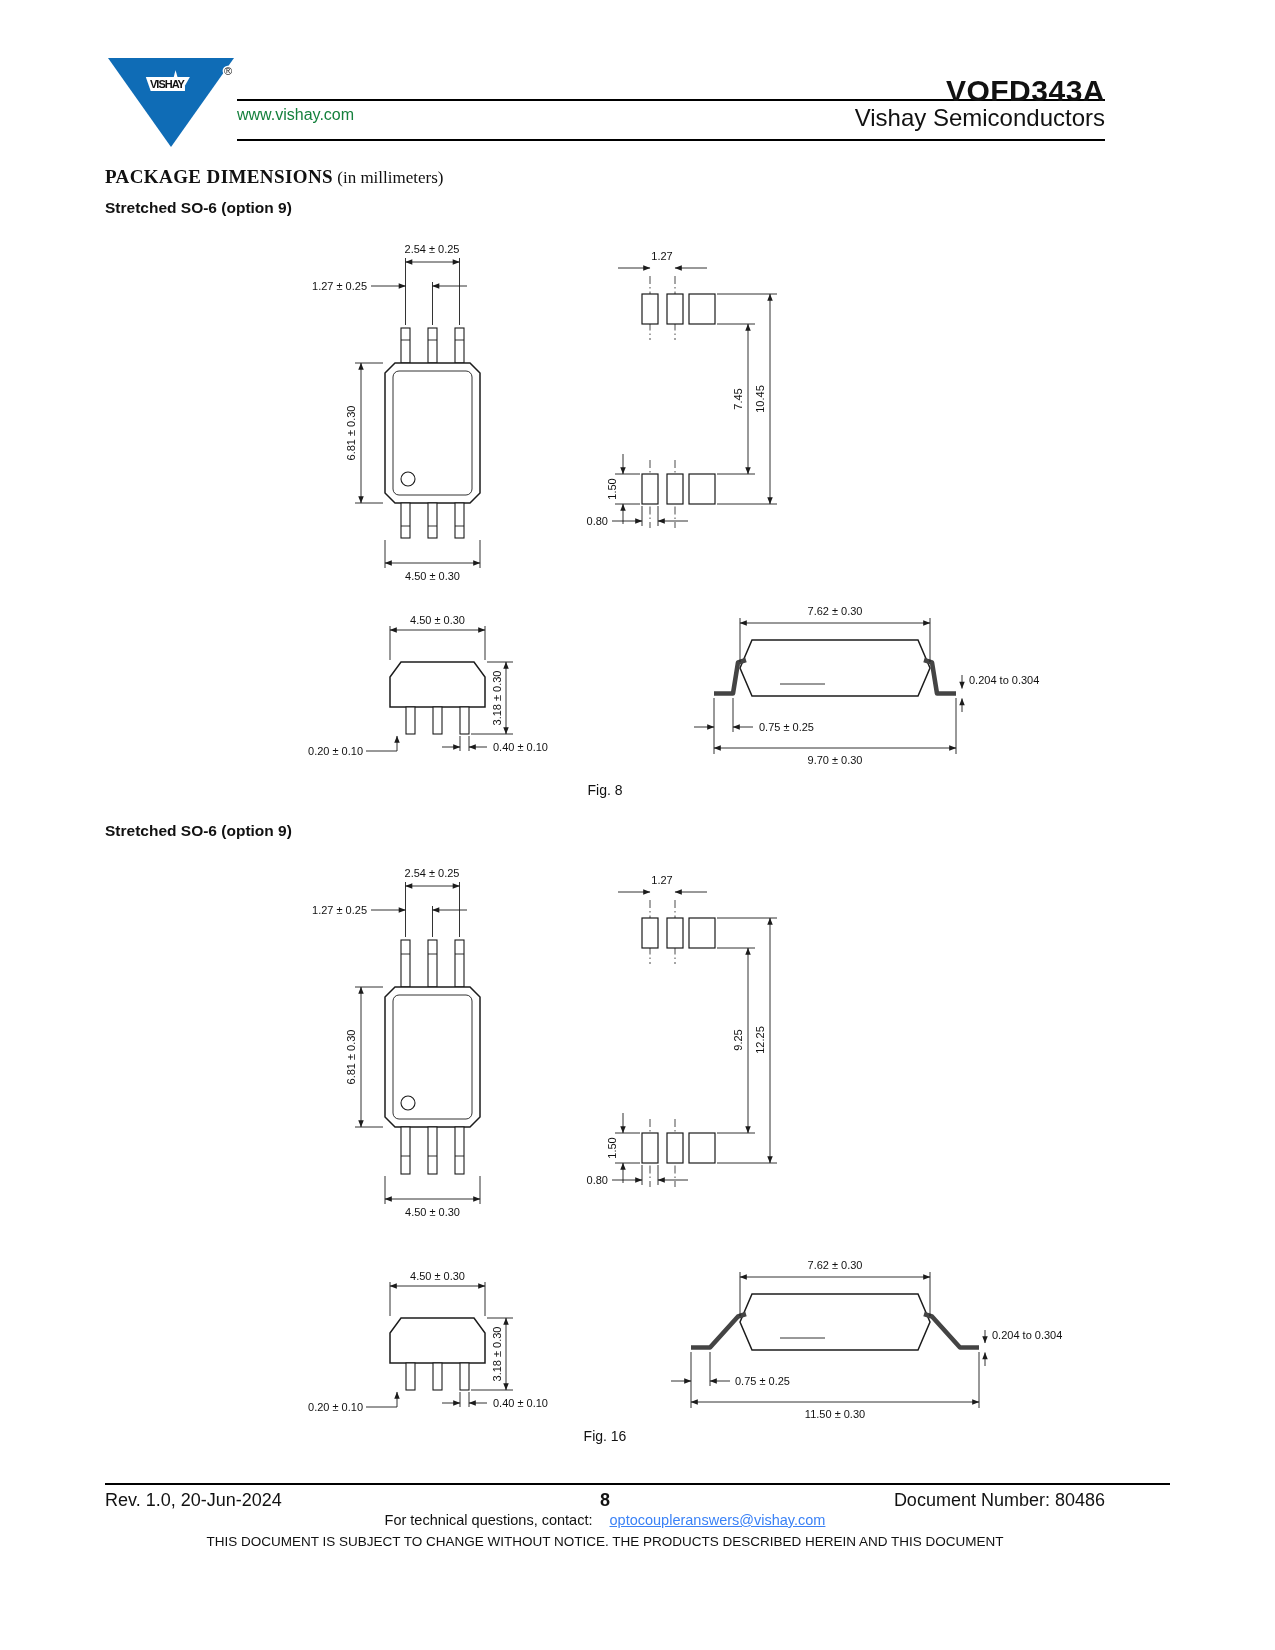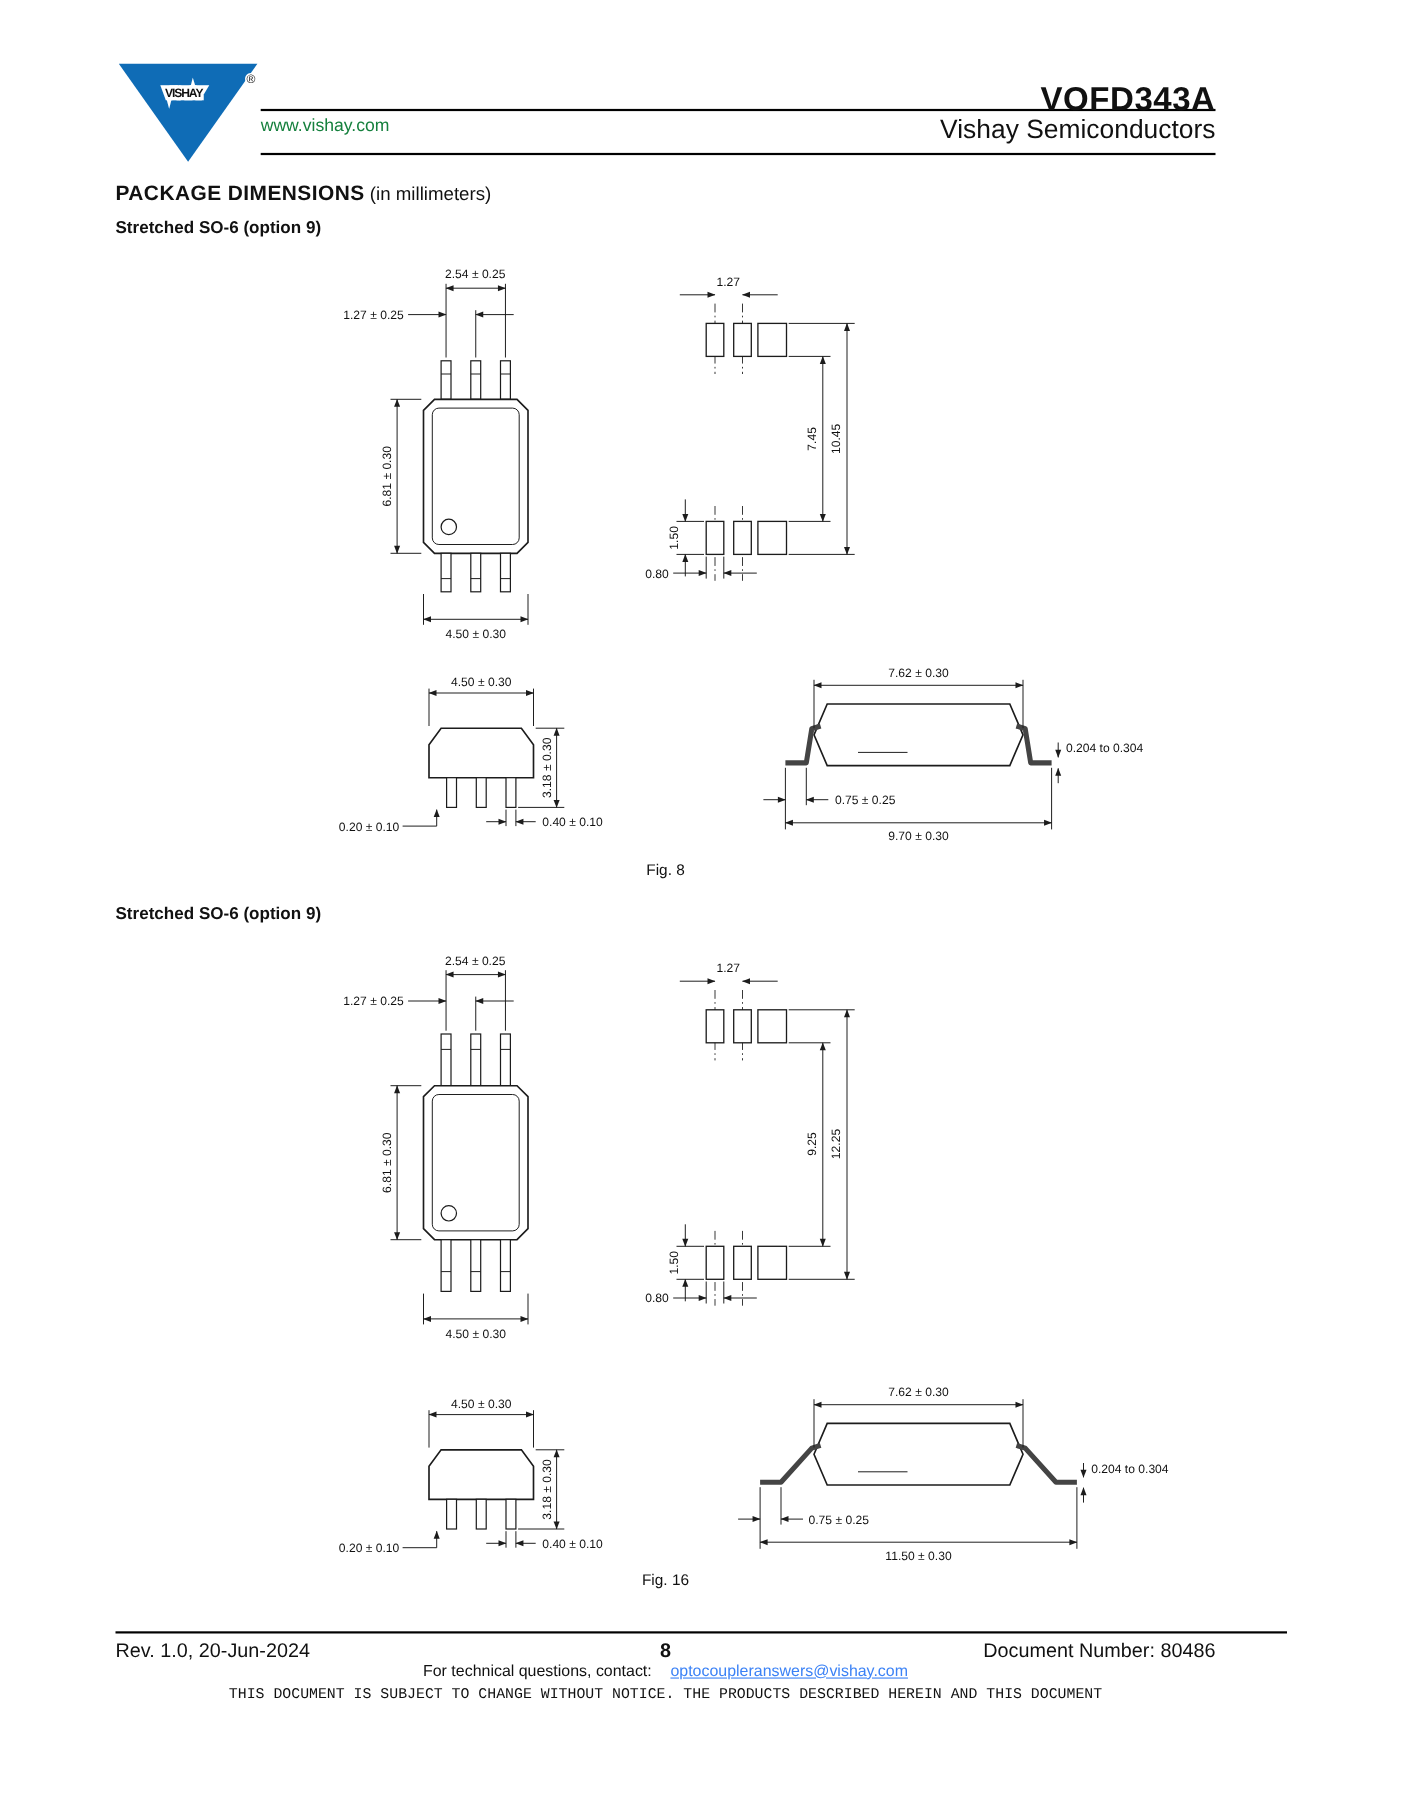--- a/index.html
+++ b/index.html
@@ -8,42 +8,42 @@
   .page { position:relative; width:1275px; height:1650px; background:#fff; overflow:hidden; }
 
   .logo { position:absolute; left:105px; top:54px; }
   .site-link { position:absolute; left:237px; top:106px; font-size:16px; color:#15803d; text-decoration:none; }
   .rule { position:absolute; left:237px; width:868px; height:2px; background:#000; }
   .rule-1 { top:99px; }
   .rule-2 { top:139px; }
   .part-number { position:absolute; top:58px; right:170px; font-size:30px; font-weight:bold; letter-spacing:0.5px;margin-top:16px; }
   .division { position:absolute; top:104px; right:170px; font-size:24px; }
 
-  .doc-title { position:absolute; left:105px; top:166px; font-size:19px; }
+  .doc-title { position:absolute; left:105px; top:166px; font-size:19px;font-family:Liberation Serif, serif; }
   .doc-title-main { font-weight:bold; letter-spacing:0.4px; }
   .doc-title-suffix { font-size:17px; }
 
   .sec-heading { position:absolute; left:105px; font-size:15.5px; font-weight:bold; }
   .sec-heading-1 { top:199px; }
   .sec-heading-2 { top:822px; }
 
   .fig-svg { position:absolute; left:105px; }
   #fig15 { top:232px; }
   #fig16 { top:856px; }
   .fig-caption { position:absolute; left:105px; width:1000px; text-align:center; font-size:14px; }
   .cap-1 { top:782px; }
   .cap-2 { top:1428px; }
 
   .footer-rule { position:absolute; left:105px; top:1483px; width:1065px; height:1.5px; background:#000; }
   .footer-row { position:absolute; left:105px; top:1490px; width:1000px; font-size:18px; height:18px; }
   .f-left { position:absolute; left:0; top:0; }
   .f-center { position:absolute; left:0; top:0; width:100%; text-align:center; font-weight:bold; }
   .f-right { position:absolute; right:0; top:0; }
   .footer-contact { position:absolute; left:105px; top:1512px; width:1000px; text-align:center; font-size:14.5px; }
-  .footer-disclaimer { position:absolute; left:105px; top:1534px; width:1000px; text-align:center; font-size:13.5px;font-family:Liberation Mono, monospace; }
+  .footer-disclaimer { position:absolute; left:105px; top:1534px; width:1000px; text-align:center; font-size:13.5px; }
   .footer-disclaimer2 { position:absolute; left:105px; top:1552px; width:1000px; text-align:center; font-size:13.5px; }
   .blue-link { color:#3b82f6; text-decoration:underline; margin-left:17px; }
 
   svg .pin  { fill:#fff; stroke:#1c1c1c; stroke-width:1.1; }
   svg .pad  { fill:#fff; stroke:#1c1c1c; stroke-width:1.2; }
   svg .body { fill:#fff; stroke:#1c1c1c; stroke-width:1.5; }
   svg .ln   { fill:none; stroke:#1c1c1c; stroke-width:1.1; }
   svg .thn  { fill:none; stroke:#1c1c1c; stroke-width:0.9; }
   svg .dim  { fill:none; stroke:#1c1c1c; stroke-width:0.9; }
   svg .lead { fill:none; stroke:#444; stroke-width:4.6; stroke-linejoin:round; }

